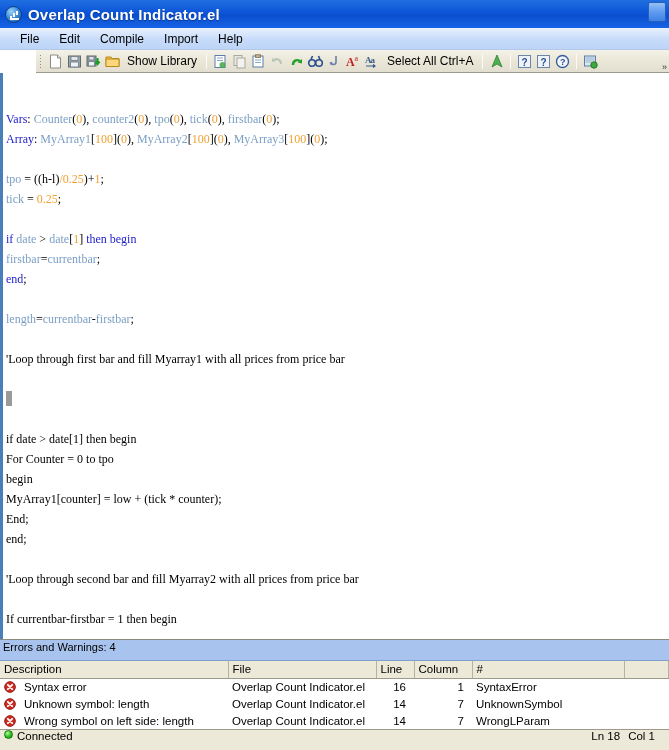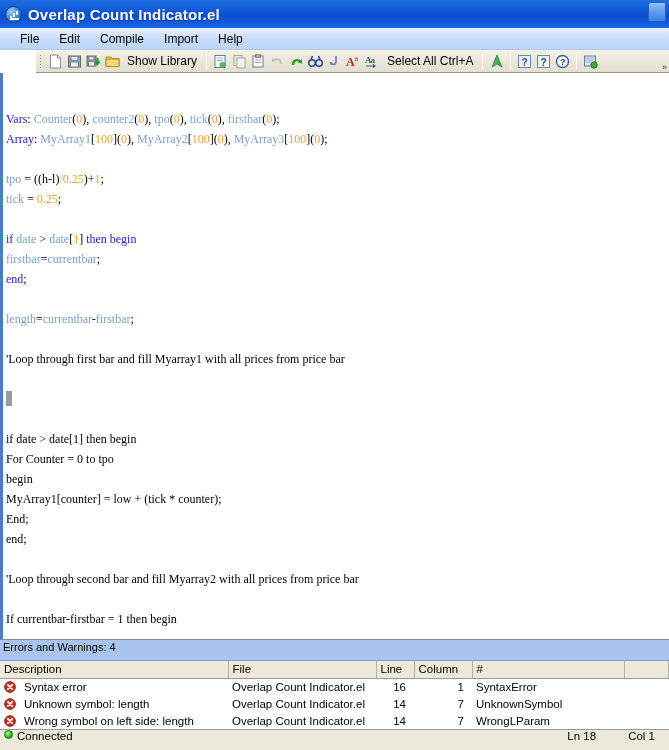--- a/index.html
+++ b/index.html
@@ -236,21 +236,21 @@
     width: 9px; height: 9px;
     border-radius: 50%;
     background: radial-gradient(circle at 35% 30%, #b6ffa0 0%, #36c227 50%, #0f8a0a 100%);
     border: 1px solid #0d7a09;
     margin-right: 4px;
     flex: 0 0 auto;
   }
   .status-right {
     margin-left: auto;
     display: flex;
-    gap: 32px;
+    gap: 8px;
     padding-right: 8px;
   }
   .status-cell { white-space: nowrap; }
 </style>
 </head>
 <body>
 
 <div id="app">
 
   <div class="titlebar">

